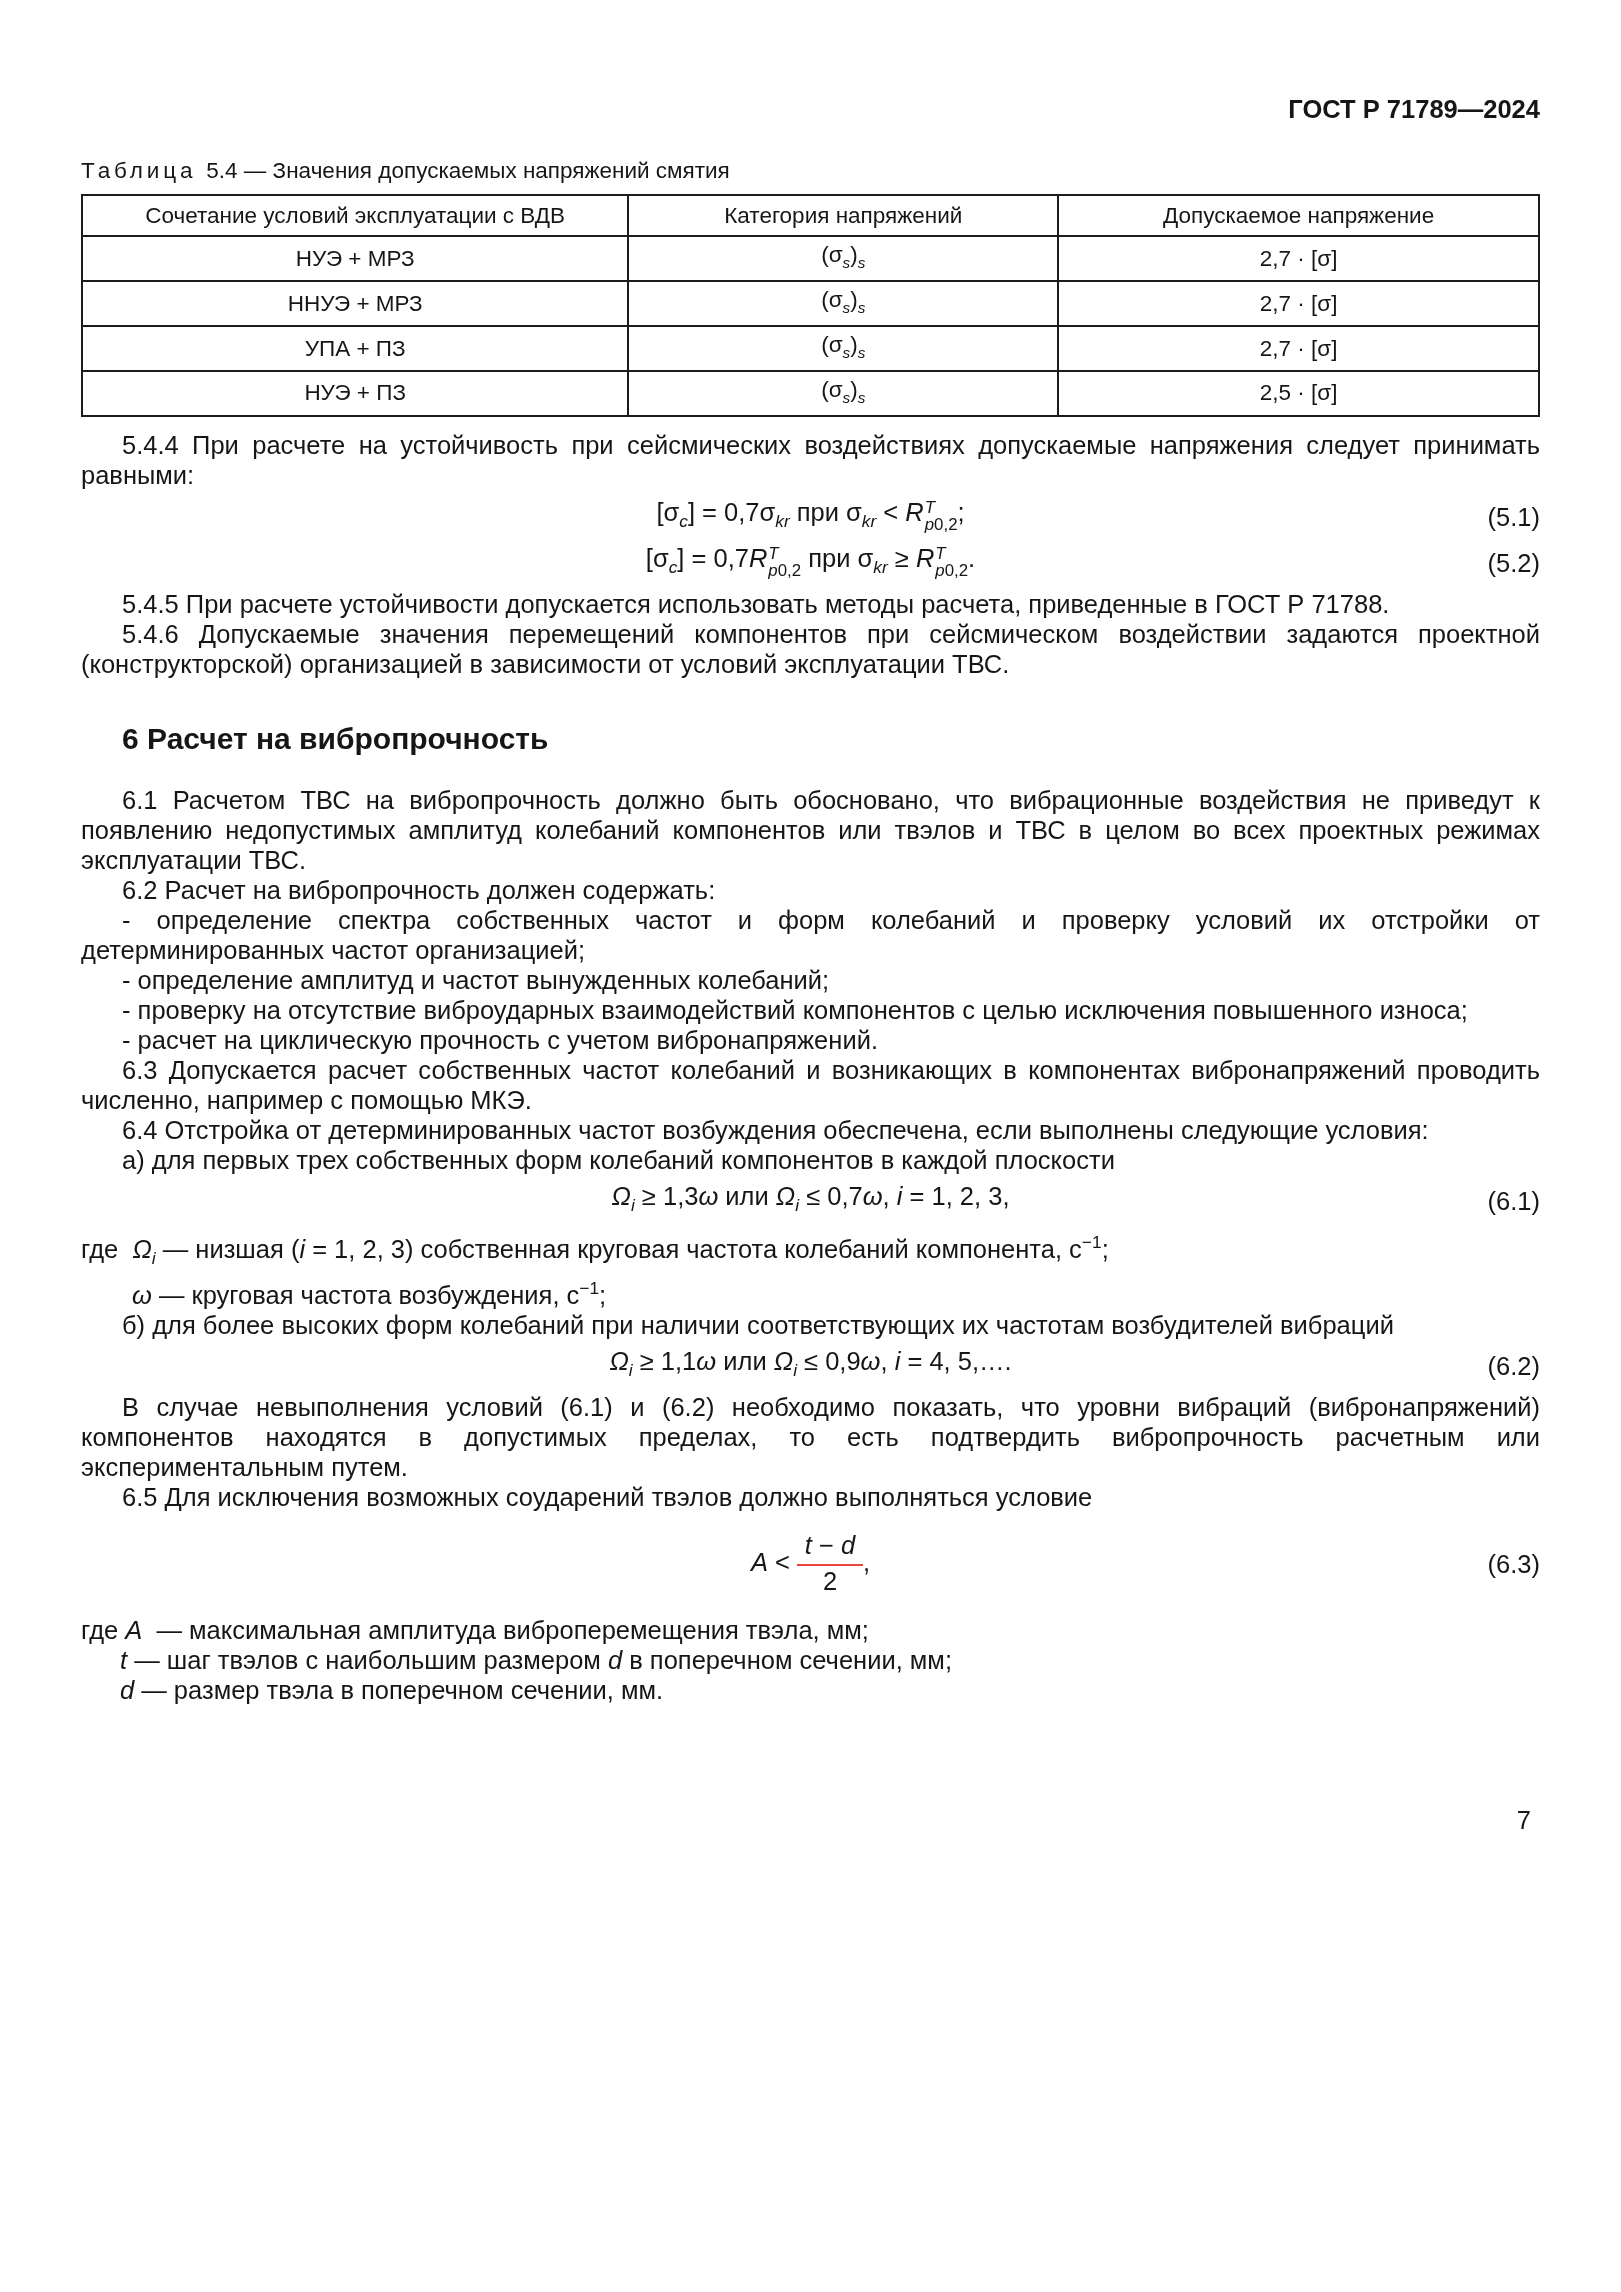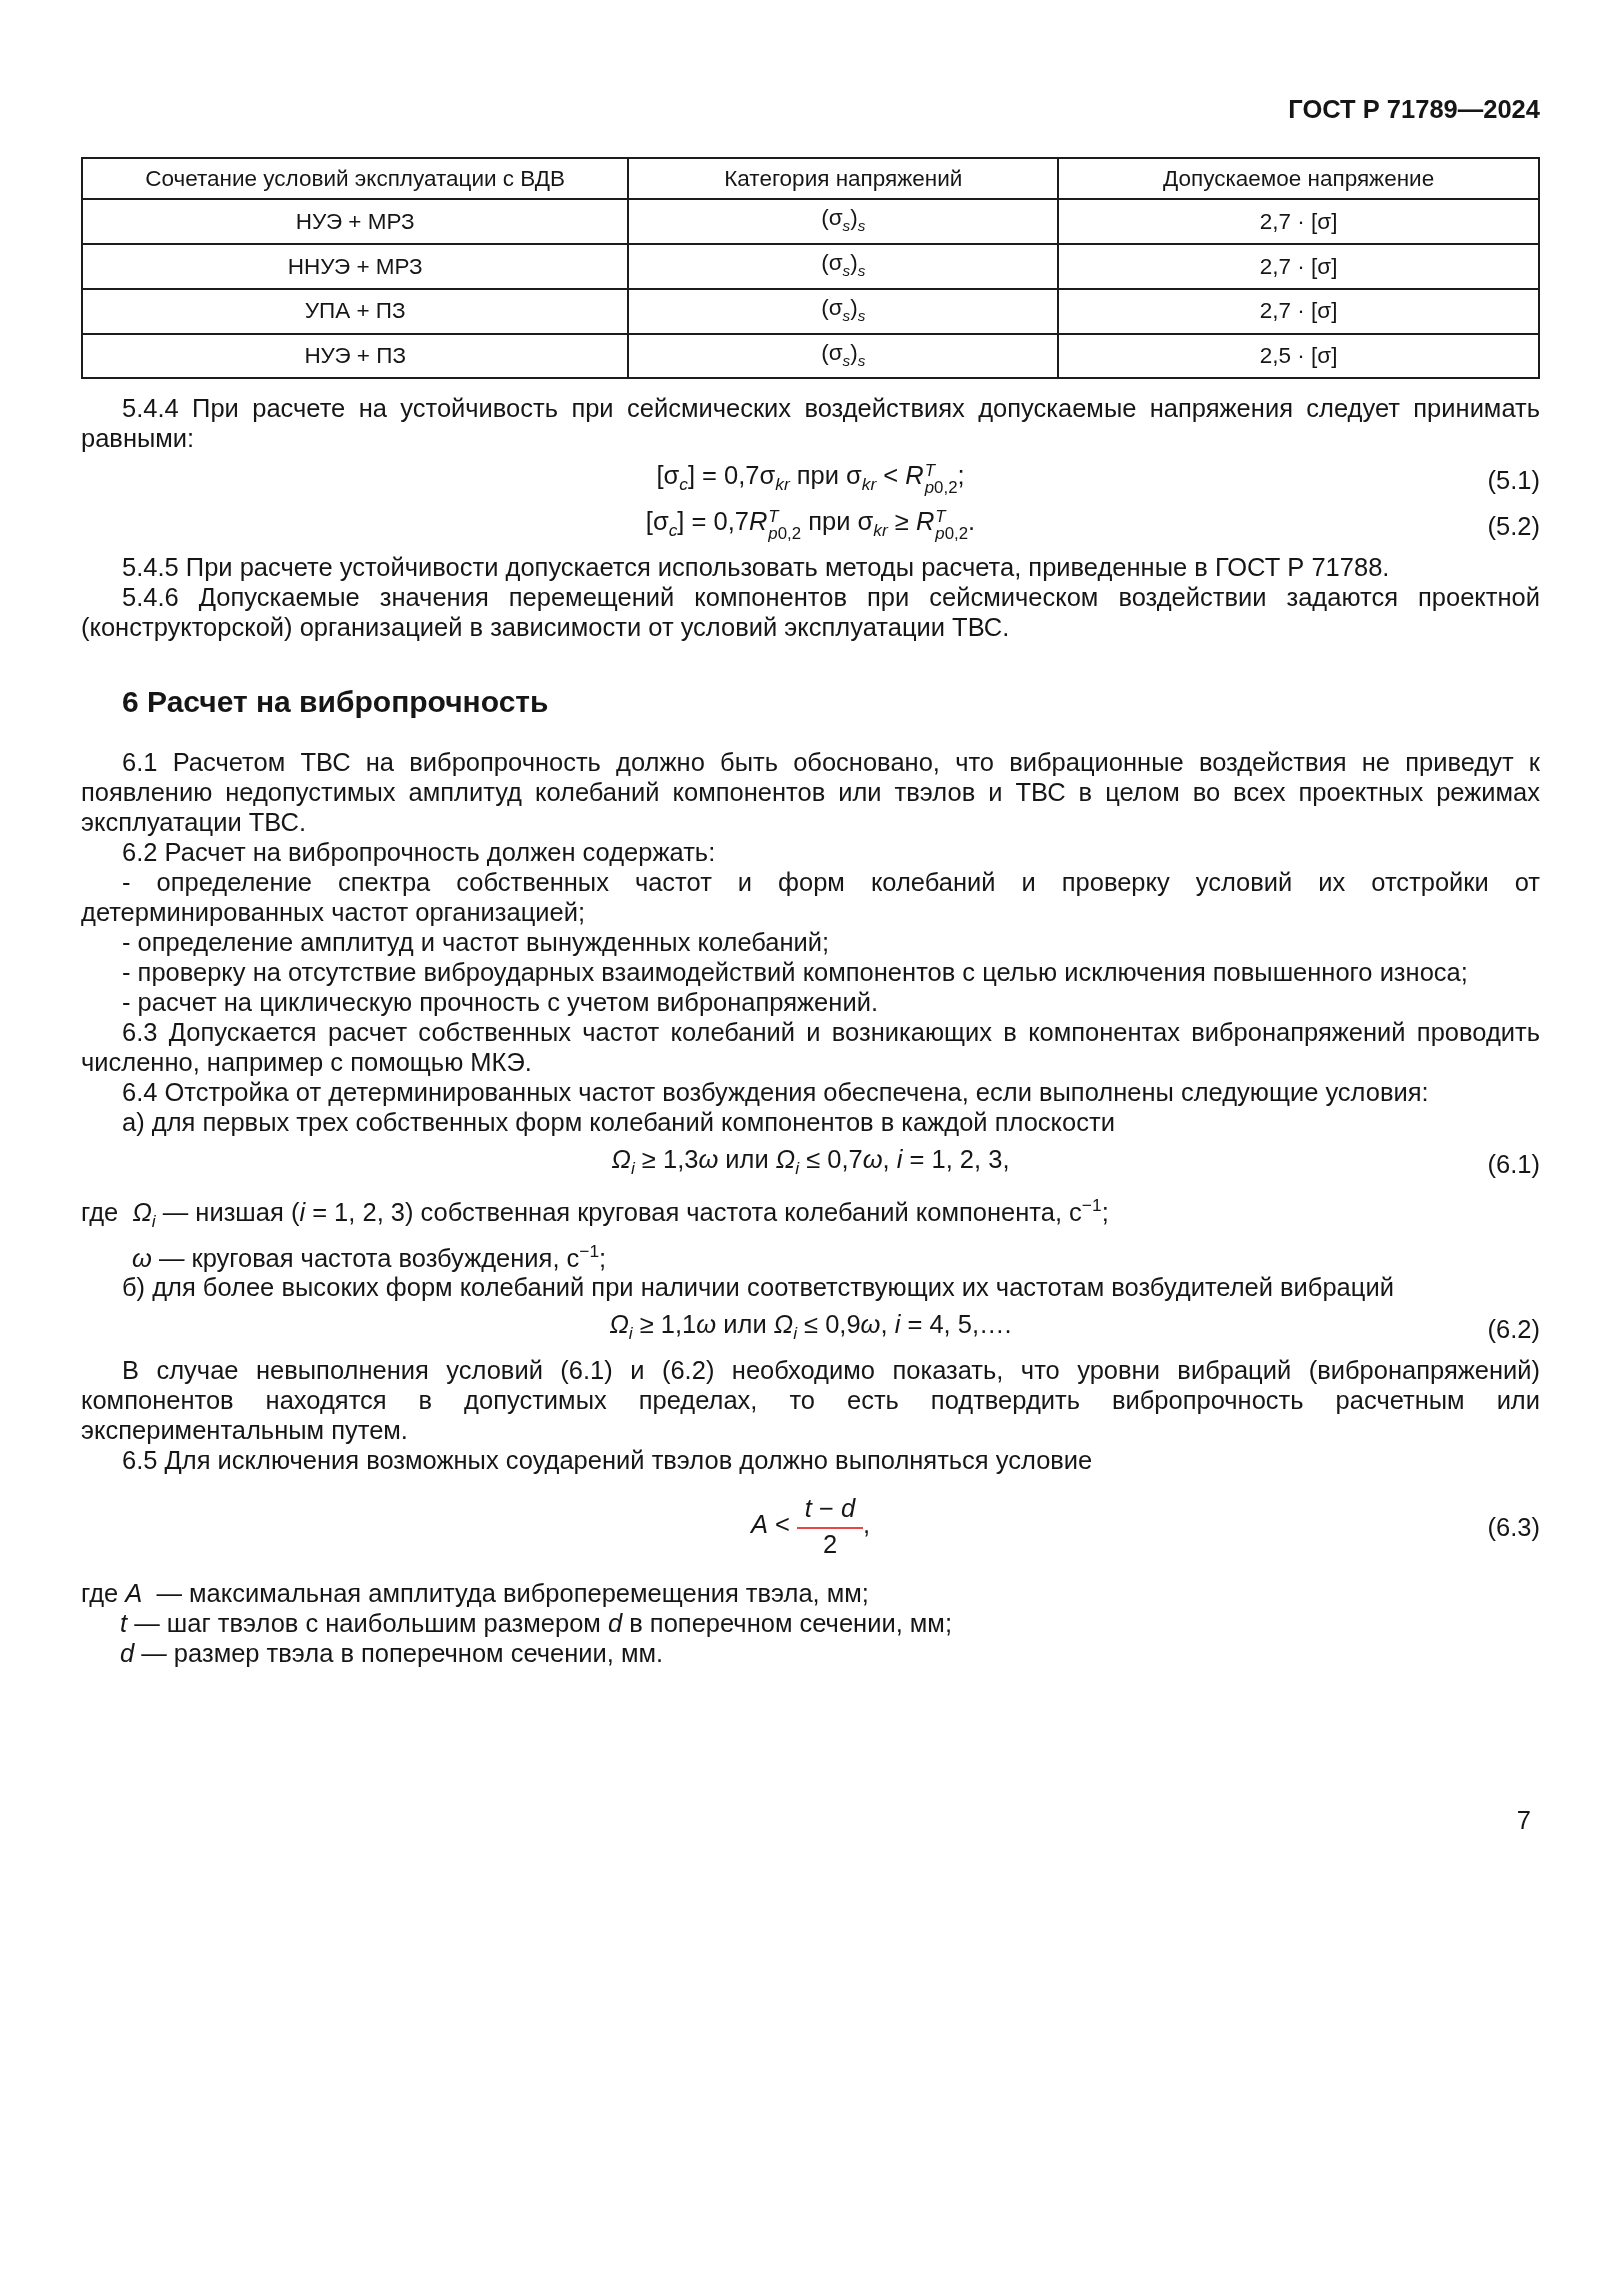--- a/index.html
+++ b/index.html
@@ -41,20 +41,23 @@
   .where-cont-sm{margin-left:39px;}
   .page-number{position:absolute;right:90px;bottom:73px;font-size:25.5px;}
 </style>
 </head>
 <body>
 
 <div class="page">
 
   <div class="doc-header">ГОСТ Р 71789—2024</div>
 
+  <p class="table-caption">
+    <span class="spaced">Таблица</span><span>5.4 — Значения допускаемых напряжений смятия</span>
+  </p>
 
   <table class="data-table">
     <colgroup>
       <col style="width:37.5%">
       <col style="width:29.5%">
       <col style="width:33%">
     </colgroup>
     <thead>
       <tr>
         <th>Сочетание условий эксплуатации с ВДВ</th>

